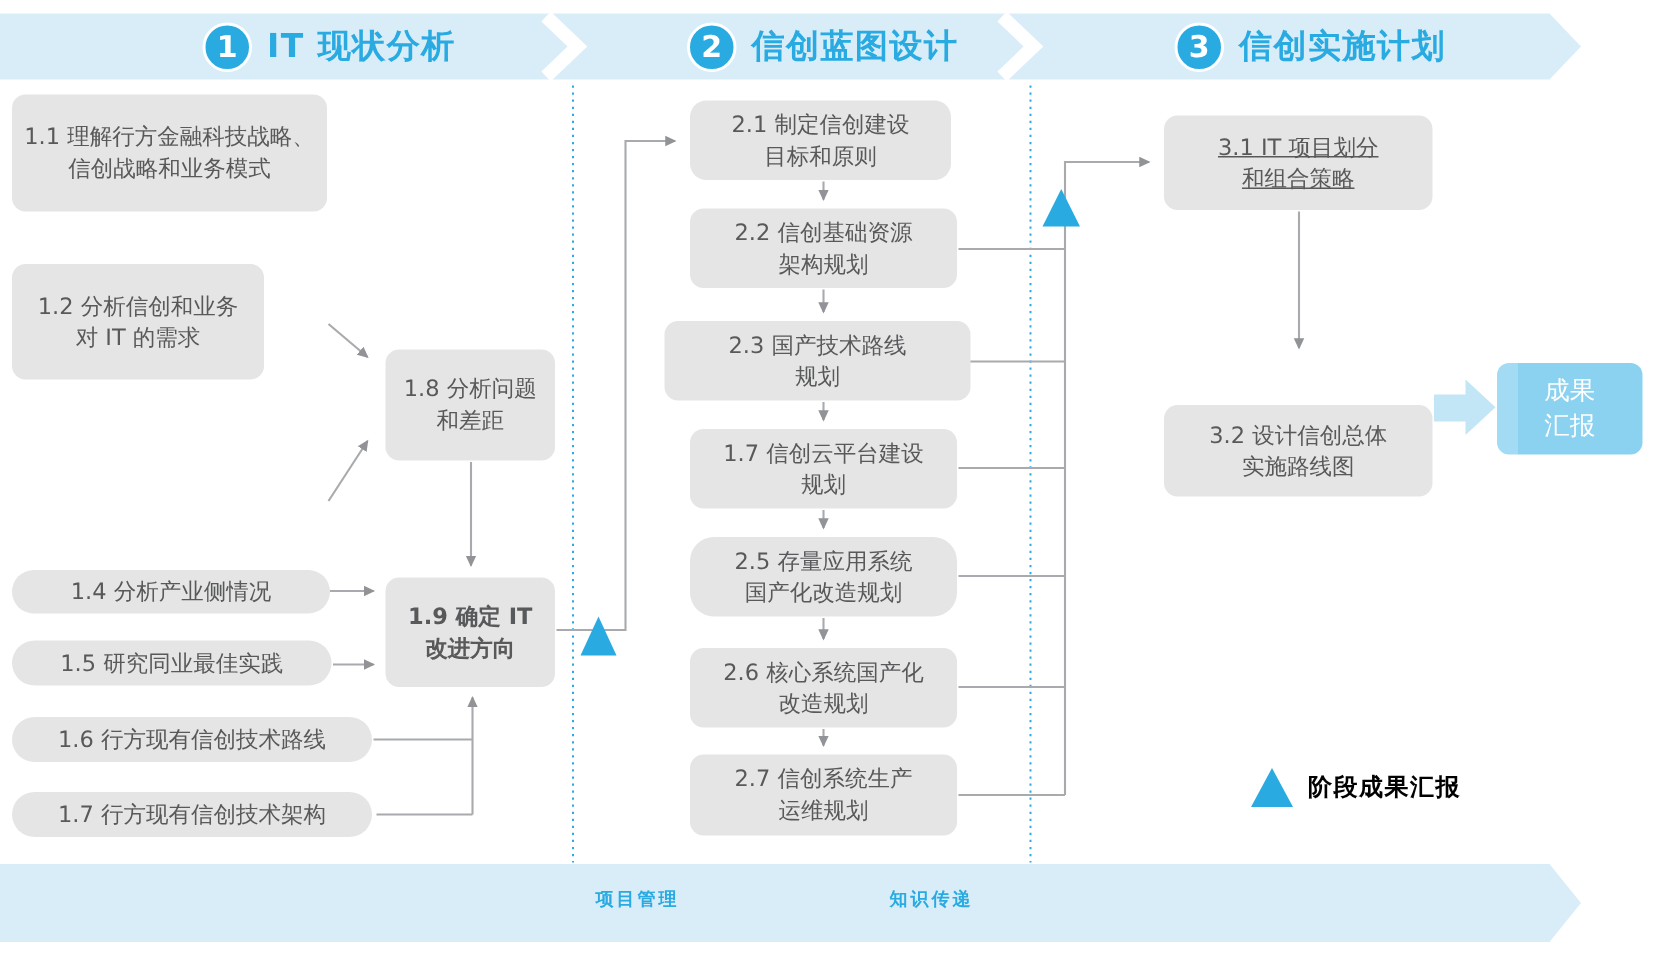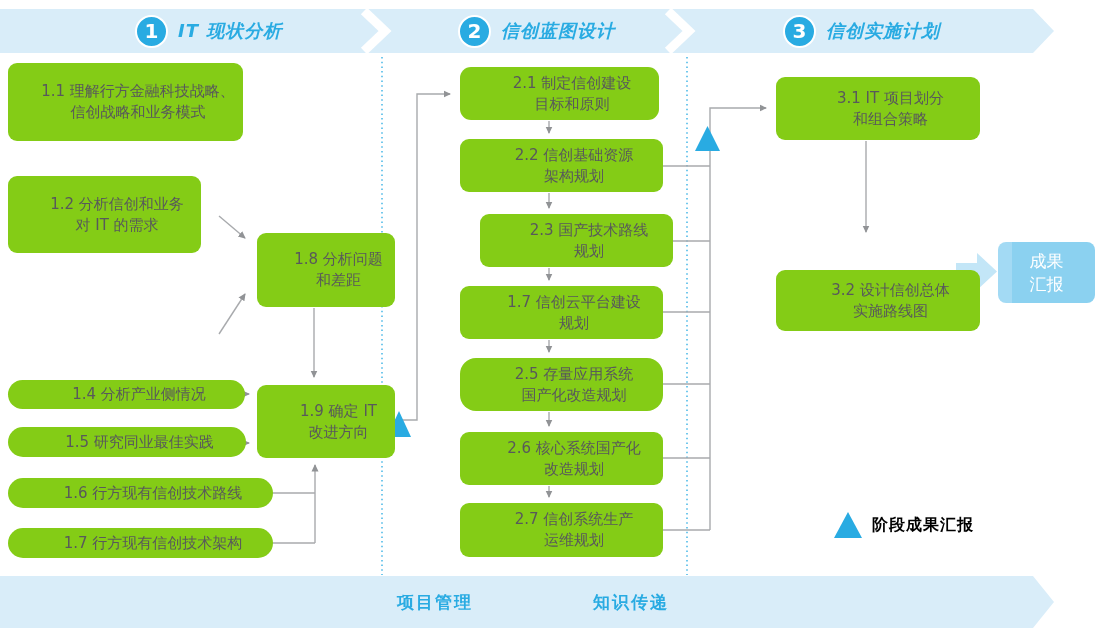--- a/index.html
+++ b/index.html
@@ -7,34 +7,34 @@
     position:relative;width:1115px;height:638px;background:#fff;overflow:hidden;
     font-family:"DejaVu Sans","Liberation Sans",sans-serif;
   }
   .layer{position:absolute;left:0;top:0;}
   .phase-header{position:absolute;top:14px;height:34px;display:flex;align-items:center;gap:10px;z-index:3;}
   .num-circle{
     width:33px;height:33px;border-radius:50%;background:#29abe2;border:2px solid #ffffff;
     box-sizing:border-box;display:flex;align-items:center;justify-content:center;
     color:#fff;font-size:20px;font-weight:bold;
   }
-  .phase-title{color:#29abe2;font-size:18px;font-weight:bold;letter-spacing:1px;white-space:nowrap;font-style:italic;}
+  .phase-title{color:#29abe2;font-size:22px;font-weight:bold;letter-spacing:1px;white-space:nowrap;}
   .box{
-    position:absolute;background:#84cc16;border-radius:9px;z-index:2;
+    position:absolute;background:#e5e5e5;border-radius:9px;z-index:2;
     display:flex;align-items:center;justify-content:center;text-align:center;
-    color:#58595b;font-size:15px;line-height:21px;white-space:pre-line;padding-left:25px;
+    color:#58595b;font-size:15px;line-height:21px;white-space:pre-line;
   }
   .pill{border-radius:16px;}
   .result-box{
     position:absolute;border-radius:8px;z-index:2;
     background:linear-gradient(90deg,#a3daf4 0px,#a3daf4 14px,#8bd1f0 14px);
     display:flex;align-items:center;justify-content:center;text-align:center;
     color:#ffffff;font-size:17px;font-weight:normal;line-height:23px;white-space:pre-line;
   }
-  .bottom-label{position:absolute;z-index:3;color:#29abe2;font-size:17px;font-weight:bold;letter-spacing:2px;white-space:nowrap;}
+  .bottom-label{position:absolute;z-index:3;color:#29abe2;font-size:12px;font-weight:bold;letter-spacing:2px;white-space:nowrap;}
   .legend-label{position:absolute;z-index:3;color:#000000;font-size:16px;font-weight:bold;letter-spacing:1px;white-space:nowrap;}
 </style>
 </head>
 <body>
 
 <div class="stage">
 
   <svg class="layer" width="1115" height="638" viewBox="0 0 1115 638">
     <defs>
       <marker id="ah" markerWidth="9" markerHeight="9" refX="6.5" refY="4" orient="auto" markerUnits="userSpaceOnUse">
@@ -100,39 +100,39 @@
   <div class="box" style="left:8px;top:63px;width:210px;height:78px;">1.1 理解行方金融科技战略、
 信创战略和业务模式</div>
   <div class="box" style="left:8px;top:176px;width:168px;height:77px;">1.2 分析信创和业务
 对 IT 的需求</div>
   <div class="box pill" style="left:8px;top:380px;width:212px;height:29px;">1.4 分析产业侧情况</div>
   <div class="box pill" style="left:8px;top:427px;width:213px;height:30px;">1.5 研究同业最佳实践</div>
   <div class="box pill" style="left:8px;top:478px;width:240px;height:30px;">1.6 行方现有信创技术路线</div>
   <div class="box pill" style="left:8px;top:528px;width:240px;height:30px;">1.7 行方现有信创技术架构</div>
   <div class="box" style="left:257px;top:233px;width:113px;height:74px;">1.8 分析问题
 和差距</div>
-  <div class="box" style="left:257px;top:385px;width:113px;height:73px;">1.9 确定 IT
+  <div class="box" style="left:257px;top:385px;width:113px;height:73px;font-weight:bold;">1.9 确定 IT
 改进方向</div>
 
   <div class="box" style="left:460px;top:67px;width:174px;height:53px;border-radius:11px;">2.1 制定信创建设
 目标和原则</div>
   <div class="box" style="left:460px;top:139px;width:178px;height:53px;">2.2 信创基础资源
 架构规划</div>
-  <div class="box" style="left:480px;top:214px;width:168px;height:53px;">2.3 国产技术路线
+  <div class="box" style="left:443px;top:214px;width:204px;height:53px;">2.3 国产技术路线
 规划</div>
   <div class="box" style="left:460px;top:286px;width:178px;height:53px;">1.7 信创云平台建设
 规划</div>
   <div class="box" style="left:460px;top:358px;width:178px;height:53px;border-radius:16px;">2.5 存量应用系统
 国产化改造规划</div>
   <div class="box" style="left:460px;top:432px;width:178px;height:53px;">2.6 核心系统国产化
 改造规划</div>
   <div class="box" style="left:460px;top:503px;width:178px;height:54px;">2.7 信创系统生产
 运维规划</div>
 
-  <div class="box" style="left:776px;top:77px;width:179px;height:63px;">3.1 IT 项目划分
+  <div class="box" style="left:776px;top:77px;width:179px;height:63px;text-decoration:underline;">3.1 IT 项目划分
 和组合策略</div>
   <div class="box" style="left:776px;top:242px;width:179px;height:61px;margin-top:28px;">3.2 设计信创总体
 实施路线图</div>
 
   <div class="result-box" style="left:998px;top:242px;width:97px;height:61px;">成果
 汇报</div>
 
   <div class="bottom-label" style="left:397px;top:591px;">项目管理</div>
   <div class="bottom-label" style="left:593px;top:591px;">知识传递</div>
 

